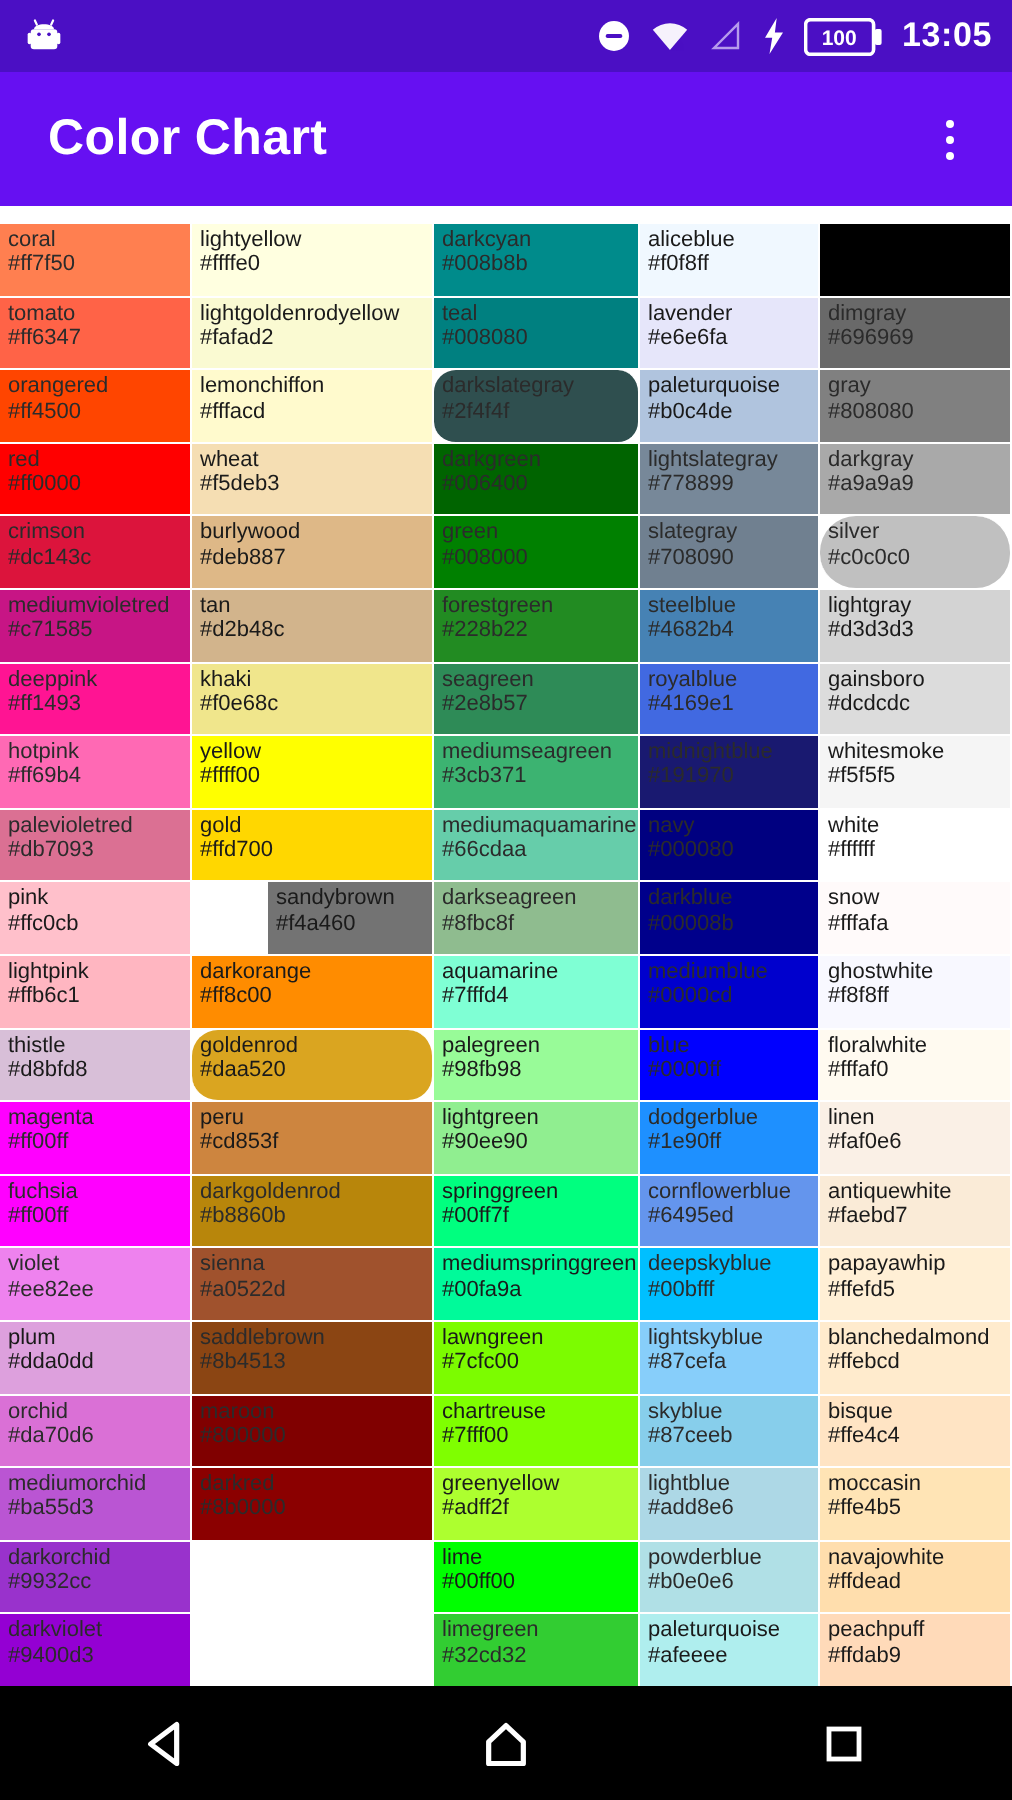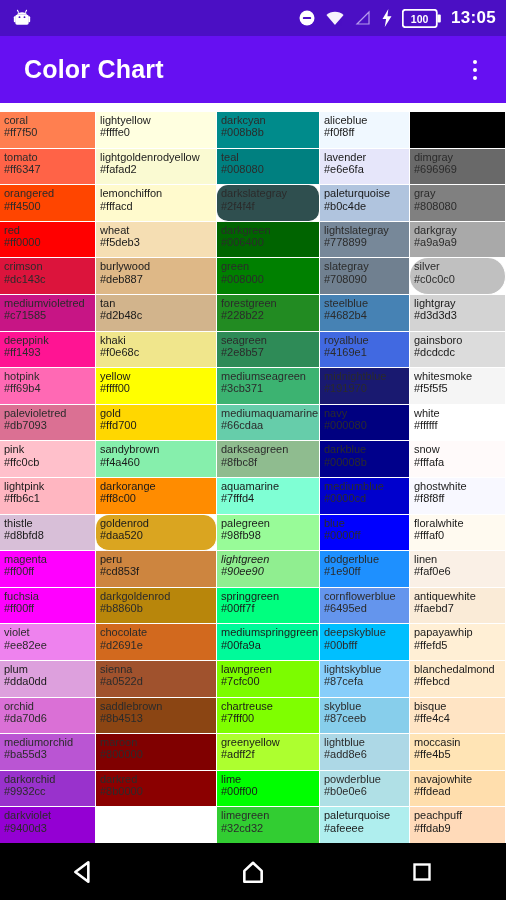--- a/index.html
+++ b/index.html
@@ -250,43 +250,39 @@
             <span class="chex">#f0e68c</span>
           </div>
           <div class="cell light" style="background: rgb(255, 255, 0);">
             <span class="cname">yellow</span>
             <span class="chex">#ffff00</span>
           </div>
           <div class="cell light" style="background: rgb(255, 215, 0);">
             <span class="cname">gold</span>
             <span class="chex">#ffd700</span>
           </div>
-          <div class="cell light" style="background: #86efac;">
+          <div class="cell light" style="background: #737373; margin-left: 38px;">
             <span class="cname">sandybrown</span>
             <span class="chex">#f4a460</span>
           </div>
           <div class="cell light" style="background: rgb(255, 140, 0);">
             <span class="cname">darkorange</span>
             <span class="chex">#ff8c00</span>
           </div>
           <div class="cell light" style="background: rgb(218, 165, 32); border-radius: 13px;">
             <span class="cname">goldenrod</span>
             <span class="chex">#daa520</span>
           </div>
           <div class="cell light" style="background: rgb(205, 133, 63);">
             <span class="cname">peru</span>
             <span class="chex">#cd853f</span>
           </div>
           <div class="cell dark" style="background: rgb(184, 134, 11);">
             <span class="cname">darkgoldenrod</span>
             <span class="chex">#b8860b</span>
-          </div>
-          <div class="cell dark" style="background: rgb(210, 105, 30);">
-            <span class="cname">chocolate</span>
-            <span class="chex">#d2691e</span>
           </div>
           <div class="cell dark" style="background: rgb(160, 82, 45);">
             <span class="cname">sienna</span>
             <span class="chex">#a0522d</span>
           </div>
           <div class="cell dark" style="background: rgb(139, 69, 19);">
             <span class="cname">saddlebrown</span>
             <span class="chex">#8b4513</span>
           </div>
           <div class="cell dark" style="background: rgb(128, 0, 0);">
@@ -340,21 +336,21 @@
             <span class="chex">#8fbc8f</span>
           </div>
           <div class="cell light" style="background: rgb(127, 255, 212);">
             <span class="cname">aquamarine</span>
             <span class="chex">#7fffd4</span>
           </div>
           <div class="cell light" style="background: rgb(152, 251, 152);">
             <span class="cname">palegreen</span>
             <span class="chex">#98fb98</span>
           </div>
-          <div class="cell light" style="background: rgb(144, 238, 144); font-style: italic;">
+          <div class="cell light" style="background: rgb(144, 238, 144);">
             <span class="cname">lightgreen</span>
             <span class="chex">#90ee90</span>
           </div>
           <div class="cell light" style="background: rgb(0, 255, 127);">
             <span class="cname">springgreen</span>
             <span class="chex">#00ff7f</span>
           </div>
           <div class="cell light" style="background: rgb(0, 250, 154);">
             <span class="cname">mediumspringgreen</span>
             <span class="chex">#00fa9a</span>

